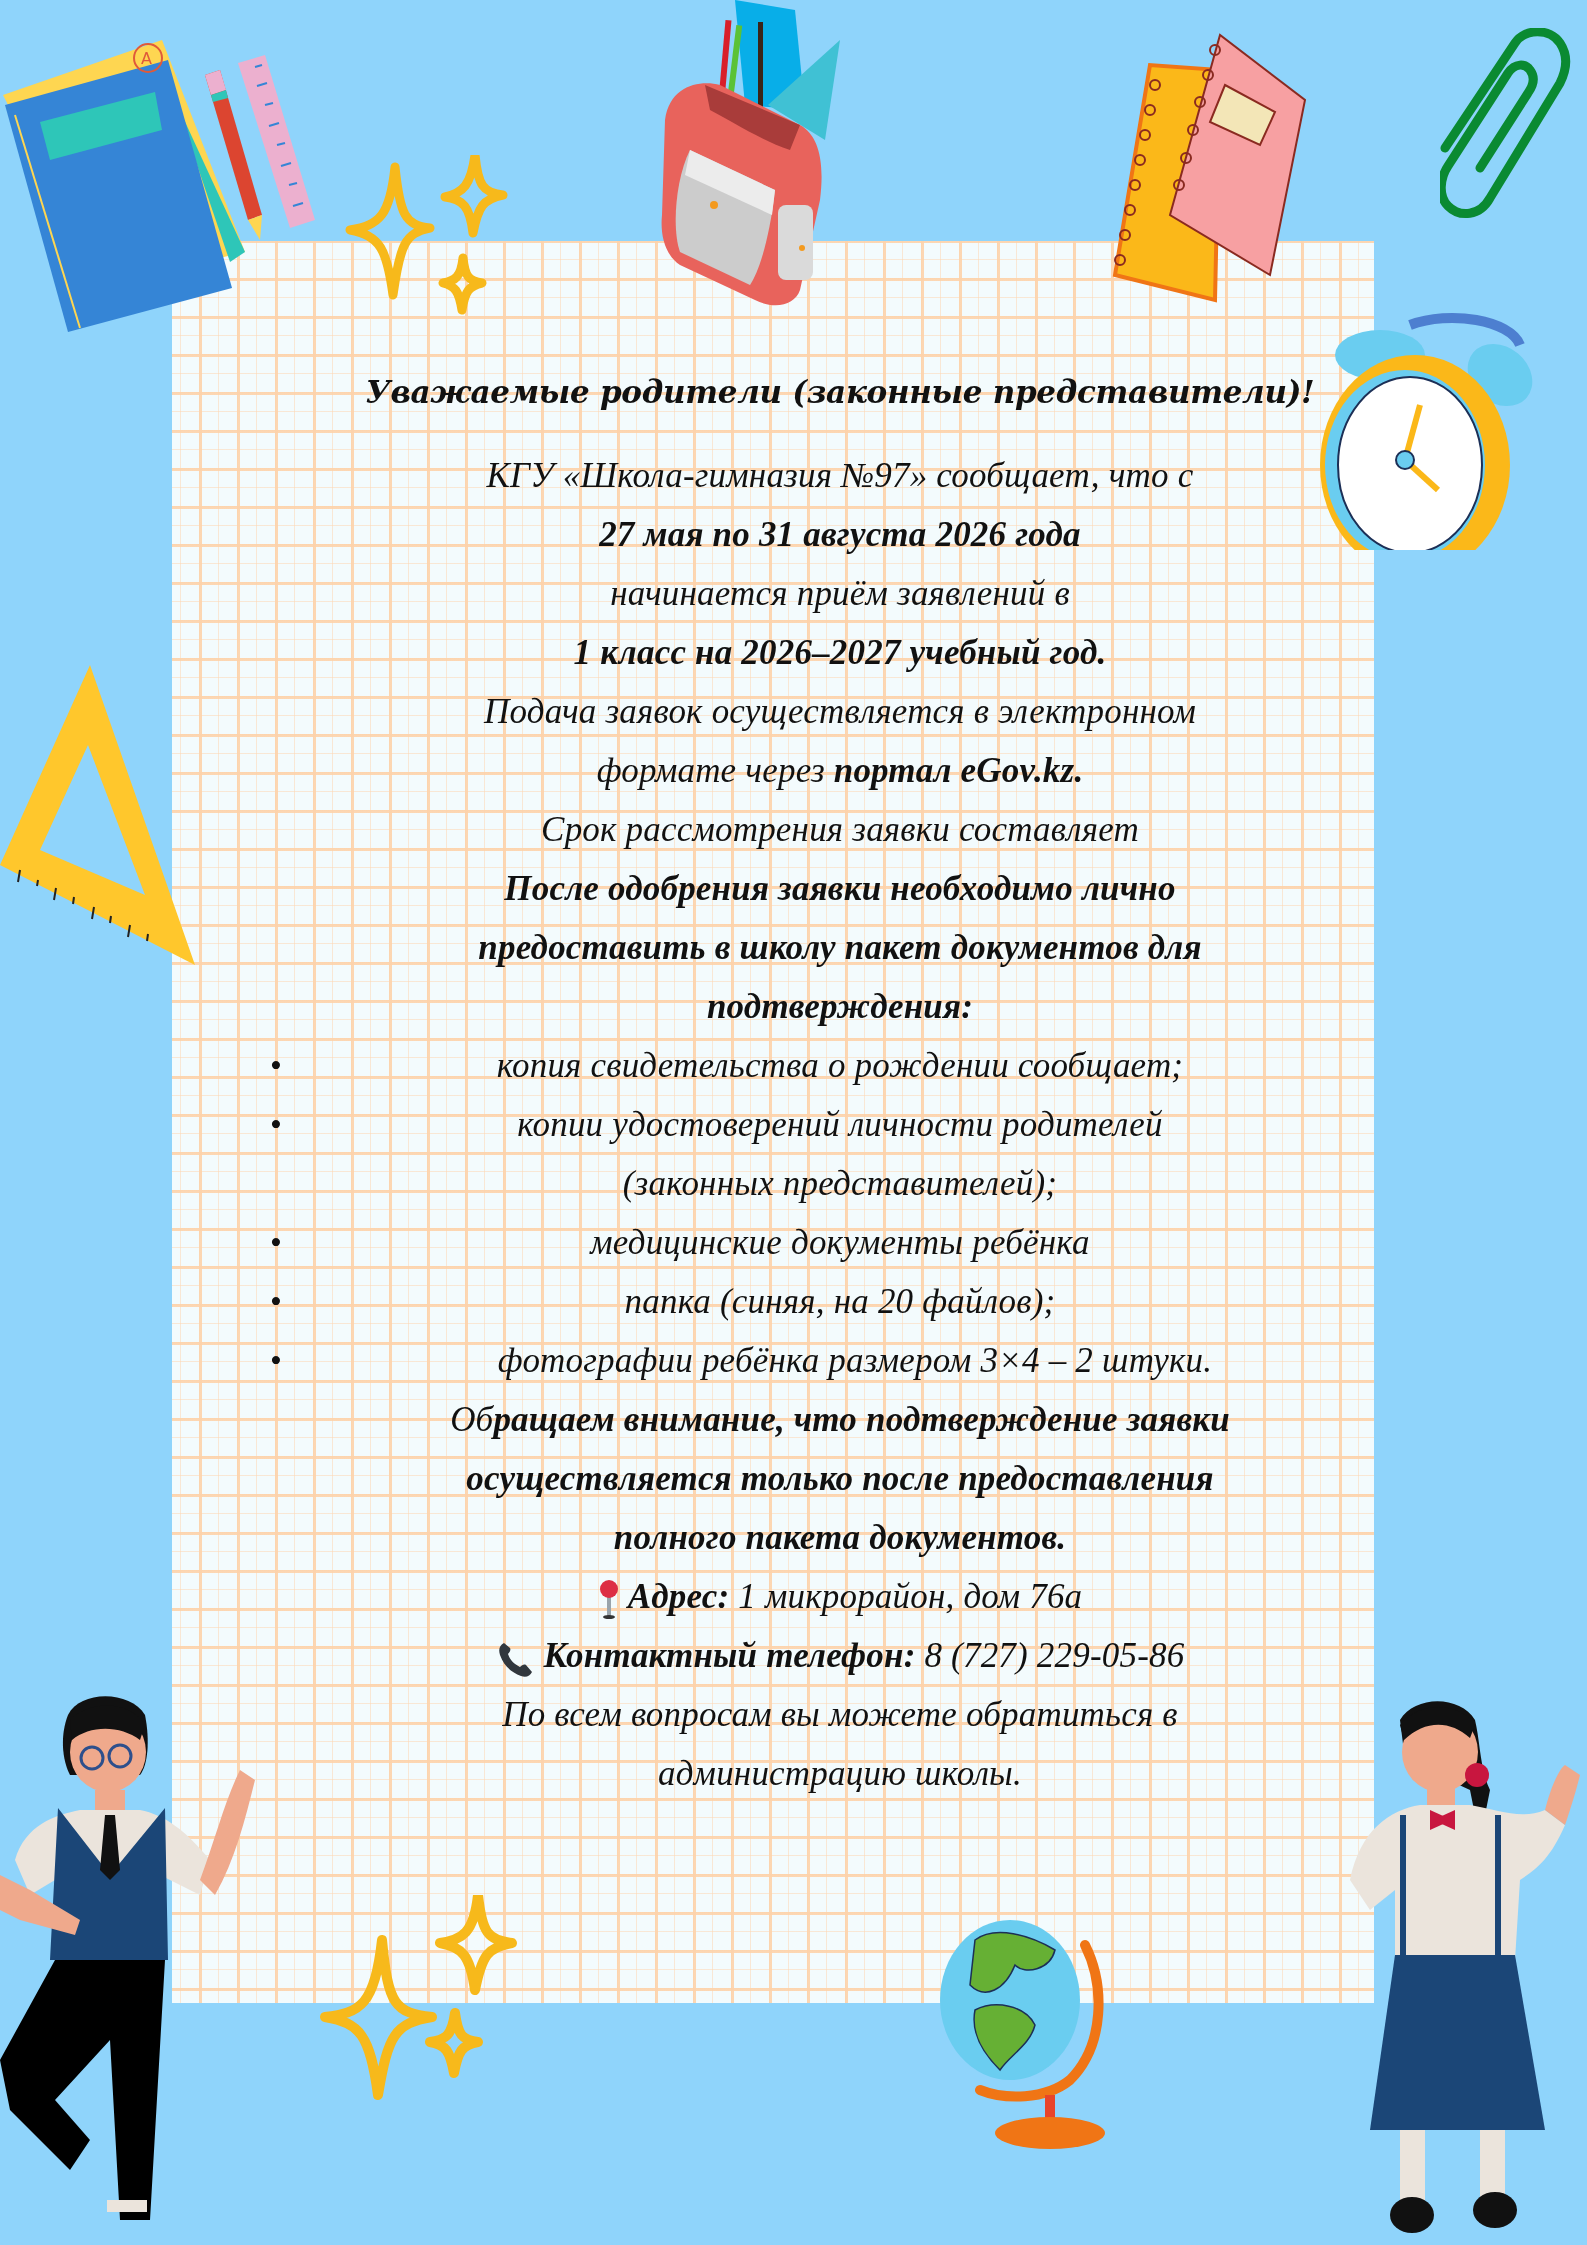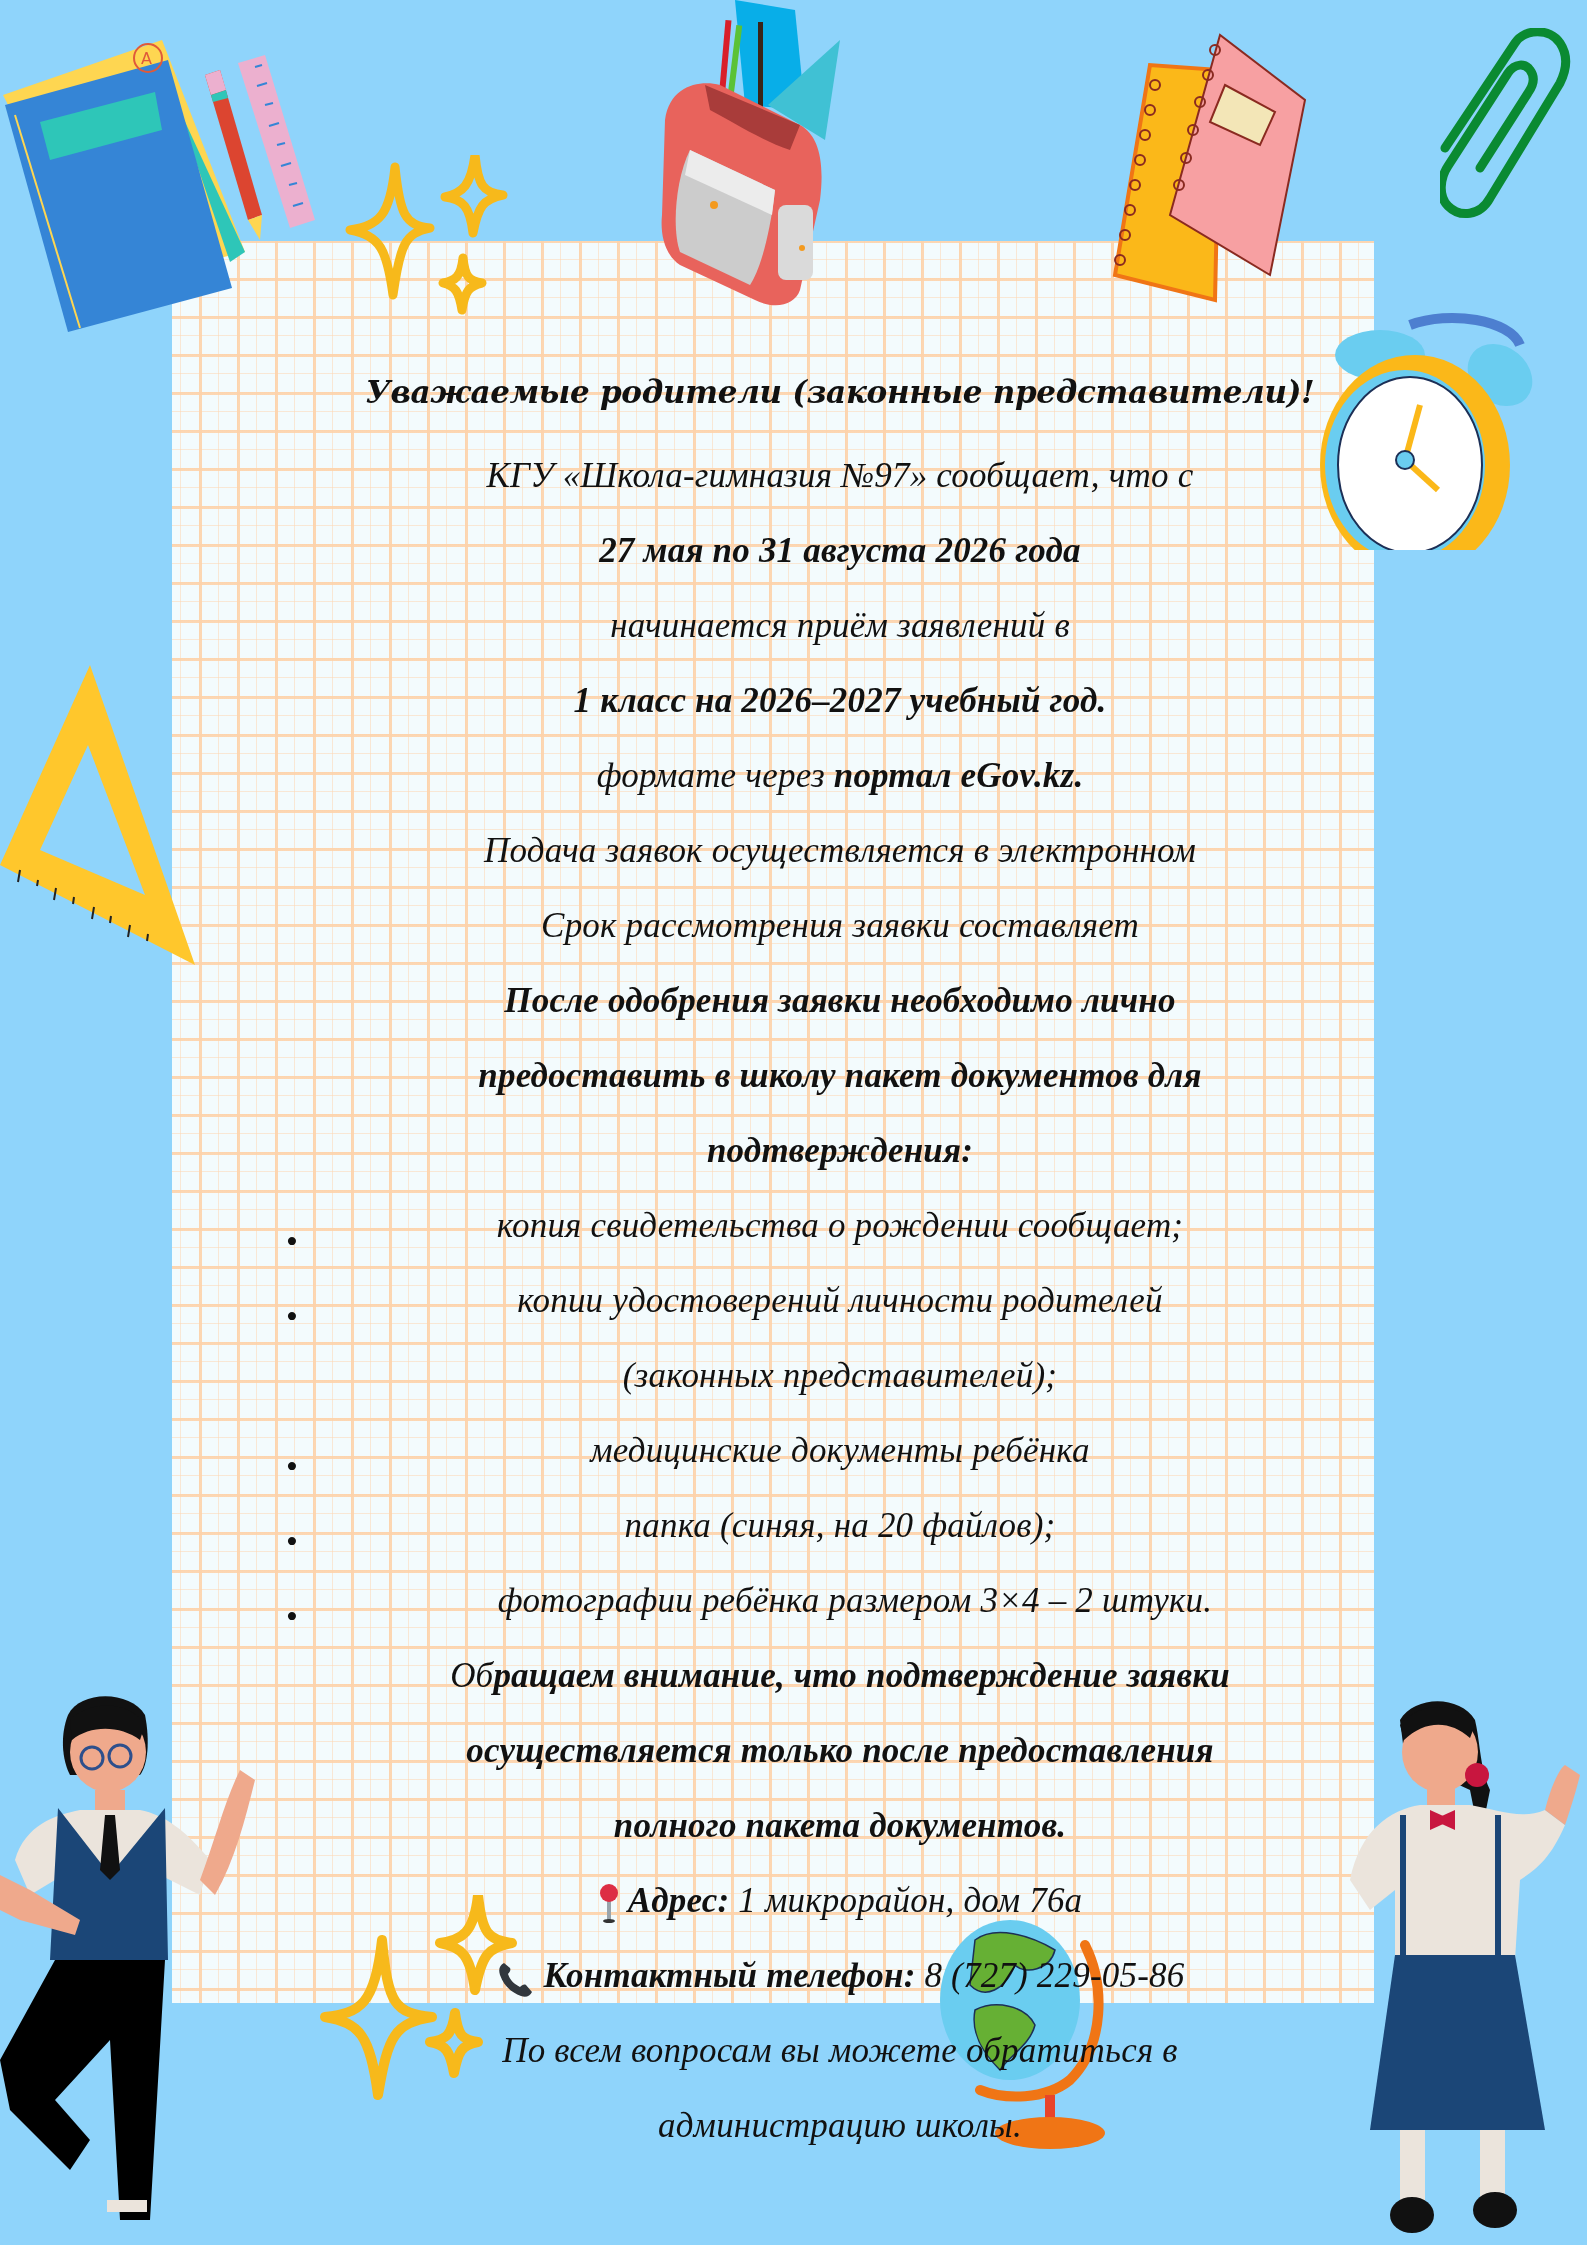--- a/index.html
+++ b/index.html
@@ -23,21 +23,21 @@
   .text-block {
     position: absolute; left: 172px; top: 360px; width: 1336px;
     text-align: center; font-style: italic; color: #111;
     font-family: "DejaVu Serif", "Liberation Serif", serif;
   }
   .title {
     font-size: 31px; font-weight: bold; line-height: 64px; margin: 0 0 22px 0;
     letter-spacing: -0.3px;
   }
   .line {
-    font-size: 35px; line-height: 59px; margin: 16px; white-space: nowrap;
+    font-size: 35px; line-height: 59px; margin: 0; white-space: nowrap;
     font-family: "Liberation Serif", "DejaVu Serif", serif;
     letter-spacing: 0.2px;
     text-align: center;
   }
   .b { font-weight: bold; }
   .bullet-row { position: relative; }
   .bullet-dot {
     position: absolute; left: 98px; top: 0; font-style: normal; font-size: 34px;
   }
   .icon-inline { display: inline-block; vertical-align: middle; margin-right: 8px; }
@@ -206,22 +206,22 @@
   <ellipse cx="165" cy="530" rx="22" ry="18" fill="#111"></ellipse>
 </svg>
 
 <div class="text-block">
   <p class="title">Уважаемые родители (законные представители)!</p>
 
   <p class="line">КГУ «Школа-гимназия №97» сообщает, что с</p>
   <p class="line b">27 мая по 31 августа 2026 года</p>
   <p class="line">начинается приём заявлений в</p>
   <p class="line b">1 класс на 2026–2027 учебный год.</p>
+  <p class="line">Подача заявок осуществляется в электронном</p>
   <p class="line"><span>формате через </span><span class="b">портал eGov.kz.</span></p>
-  <p class="line">Подача заявок осуществляется в электронном</p>
   <p class="line">Срок рассмотрения заявки составляет</p>
 
   <p class="line b">После одобрения заявки необходимо лично</p>
   <p class="line b">предоставить в школу пакет документов для</p>
   <p class="line b">подтверждения:</p>
 
   <div>
     <div class="bullet-row">
       <span class="line bullet-dot">•</span>
       <p class="line">копия свидетельства о рождении сообщает;</p>

